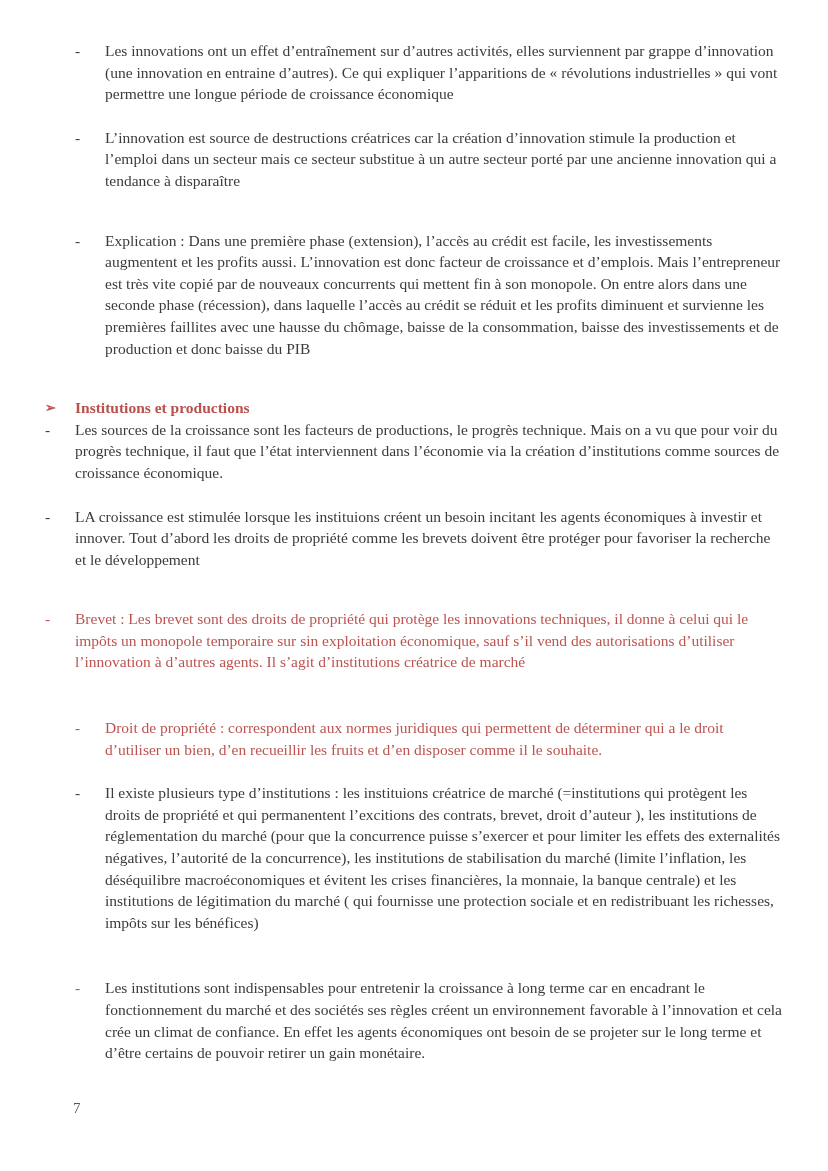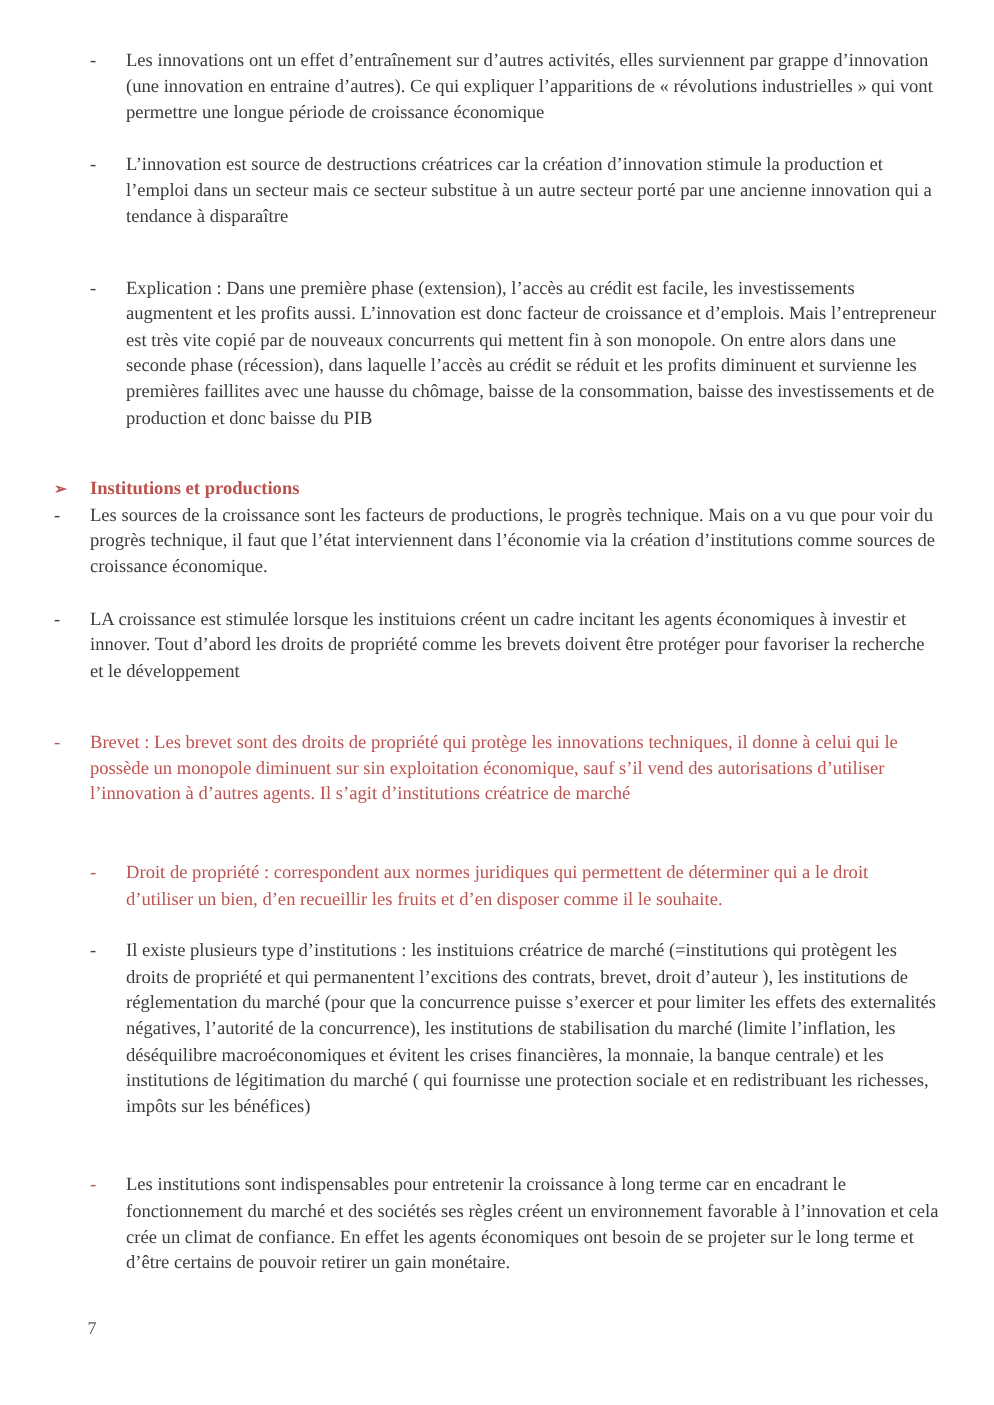--- a/index.html
+++ b/index.html
@@ -88,26 +88,26 @@
       <span class="txt">Institutions et productions</span>
     </div>
 
     <div class="li">
       <span class="marker">-</span>
       <span class="txt">Les sources de la croissance sont les facteurs de productions, le progrès technique. Mais on a vu que pour voir du progrès technique, il faut que l’état interviennent dans l’économie via la création d’institutions comme sources de croissance économique.</span>
     </div>
 
     <div class="li mt1">
       <span class="marker">-</span>
-      <span class="txt">LA croissance est stimulée lorsque les instituions créent un cadre incitant les agents économiques à investir et innover. Tout d’abord les droits de propriété comme les brevets doivent être protéger pour favoriser la recherche et le développement</span>
+      <span class="txt">LA croissance est stimulée lorsque les instituions créent un besoin incitant les agents économiques à investir et innover. Tout d’abord les droits de propriété comme les brevets doivent être protéger pour favoriser la recherche et le développement</span>
     </div>
 
     <div class="li red mt2">
       <span class="marker">-</span>
-      <span class="txt">Brevet : Les brevet sont des droits de propriété qui protège les innovations techniques, il donne à celui qui le possède un monopole diminuent sur sin exploitation économique, sauf s’il vend des autorisations d’utiliser l’innovation à d’autres agents. Il s’agit d’institutions créatrice de marché</span>
+      <span class="txt">Brevet : Les brevet sont des droits de propriété qui protège les innovations techniques, il donne à celui qui le impôts un monopole temporaire sur sin exploitation économique, sauf s’il vend des autorisations d’utiliser l’innovation à d’autres agents. Il s’agit d’institutions créatrice de marché</span>
     </div>
 
     <div class="li red lvl2 mt3">
       <span class="marker">-</span>
       <span class="txt">Droit de propriété :  correspondent aux normes juridiques qui permettent de déterminer qui a le droit d’utiliser un bien, d’en recueillir les fruits et d’en disposer comme il le souhaite.</span>
     </div>
 
     <div class="li lvl2 mt1">
       <span class="marker">-</span>
       <span class="txt">Il existe plusieurs type d’institutions : les instituions créatrice de marché (=institutions qui protègent les droits de propriété et qui permanentent l’excitions des contrats, brevet, droit d’auteur ), les institutions de réglementation du marché (pour que la concurrence puisse s’exercer et pour limiter les effets des externalités négatives, l’autorité de la concurrence), les institutions de stabilisation du marché (limite l’inflation, les déséquilibre macroéconomiques et évitent les crises financières, la monnaie, la banque centrale) et les institutions de légitimation du marché ( qui fournisse une protection sociale et en redistribuant les richesses, impôts sur les bénéfices)</span>

